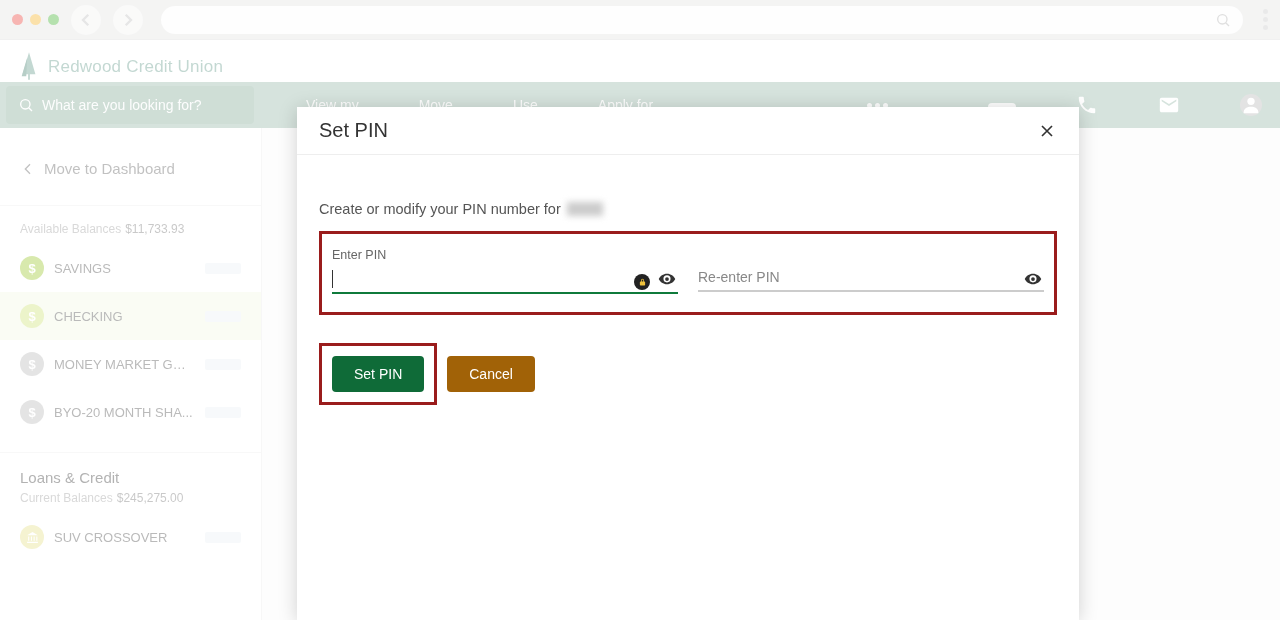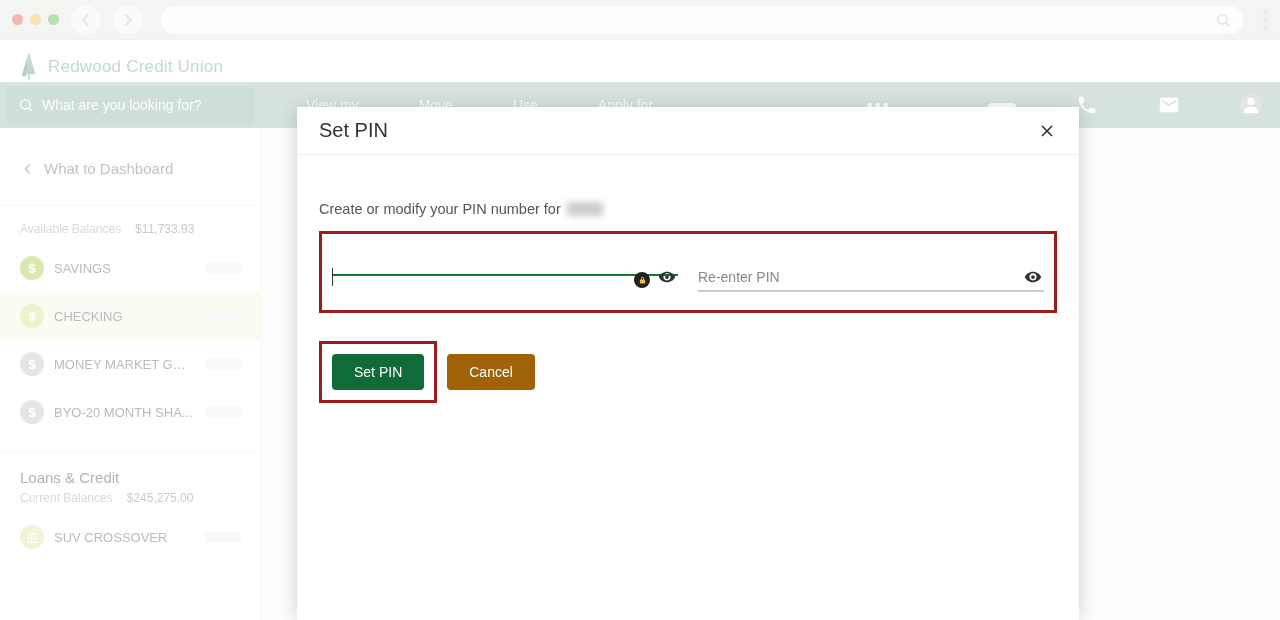--- a/index.html
+++ b/index.html
@@ -38,21 +38,21 @@
     .kebab-white span{ width:5px;height:5px;background:#fff;border-radius:50%;}
     .avatar { width:26px;height:26px;background:#c1c1c1;border-radius:50%;display:flex;align-items:center;justify-content:center; }
 
     
     .main { position: relative; display: flex; height: calc(620px - 128px); }
     .sidebar { width: 262px; background: #fff; border-right: 1px solid #eee; padding-top: 20px; overflow: hidden; }
     .back-link { display:flex; align-items:center; gap:8px; padding: 12px 20px; color:#777; font-size:15px; cursor:pointer; }
     .section { padding: 16px 20px 8px 20px; margin-top: 16px; border-top:1px solid #f0f0f0;}
     .section:first-of-type { border-top:none; margin-top:10px;}
     .sec-title { color:#555; font-size:15px; margin-bottom:5px; }
-    .sec-sub { color:#aaa; font-size:12px; display:flex; gap:14px;}
+    .sec-sub { color:#aaa; font-size:12px; display:flex; gap:4px;}
     .sec-sub .amt{ color:#888;}
     .acct { display:flex; align-items:center; gap:10px; padding: 12px 20px; }
     .acct.active { background: #f3f9e7; }
     .coin { width:24px;height:24px;border-radius:50%; display:flex;align-items:center;justify-content:center;font-size:13px;font-weight:bold;color:#fff;}
     .coin.g { background:#a9cf4b;}
     .coin.grey{ background:#c4c4c4;}
     .coin.y{ background:#e8e49a;}
     .acct-label{ color:#666; font-size:13px; flex:1; overflow:hidden; text-overflow:ellipsis; white-space:nowrap;}
     .acct-bal{ width:36px;height:11px; background:#eef2f5; border-radius:2px;}
 
@@ -164,21 +164,21 @@
   </div>
 </div>
 
 <div class="main">
 
   <div class="sidebar">
     <div class="back-link">
       <svg viewBox="0 0 24 24" width="16" height="16" fill="none" stroke="currentColor" stroke-width="2">
           <path d="M15 5l-7 7 7 7"></path>
         </svg>
-      <span>What to Dashboard</span>
+      <span>Move to Dashboard</span>
     </div>
 
     <div class="section">
       <div class="sec-sub">
         <span>Available Balances</span>
         <span class="amt">$11,733.93</span>
       </div>
     </div>
     <div class="acct">
       <div class="coin g">$</div>
@@ -232,20 +232,21 @@
       </svg>
   </div>
   <div class="modal-body">
     <div class="desc">
       <span>Create or modify your PIN number for</span>
       <span class="desc-blur"></span>
     </div>
 
     <div class="field-row">
       <div class="field active">
+        <label class="field-label">Enter PIN</label>
         <input class="field-input" type="password" style="">
         <div class="cursor-line"></div>
         <div class="lock-badge">
           <svg viewBox="0 0 24 24" fill="currentColor">
               <path d="M12 2a4 4 0 00-4 4v3H7a2 2 0 00-2 2v7a2 2 0 002 2h10a2 2 0 002-2v-7a2 2 0 00-2-2h-1V6a4 4 0 00-4-4zm-2 4a2 2 0 114 0v3h-4V6z"></path>
             </svg>
         </div>
         <svg class="eye" viewBox="0 0 24 24" fill="currentColor">
             <path d="M12 5C7 5 2.7 8.1 1 12c1.7 3.9 6 7 11 7s9.3-3.1 11-7c-1.7-3.9-6-7-11-7zm0 11.5A4.5 4.5 0 1112 7a4.5 4.5 0 010 9.5zm0-7a2.5 2.5 0 100 5 2.5 2.5 0 000-5z"></path>
           </svg>

